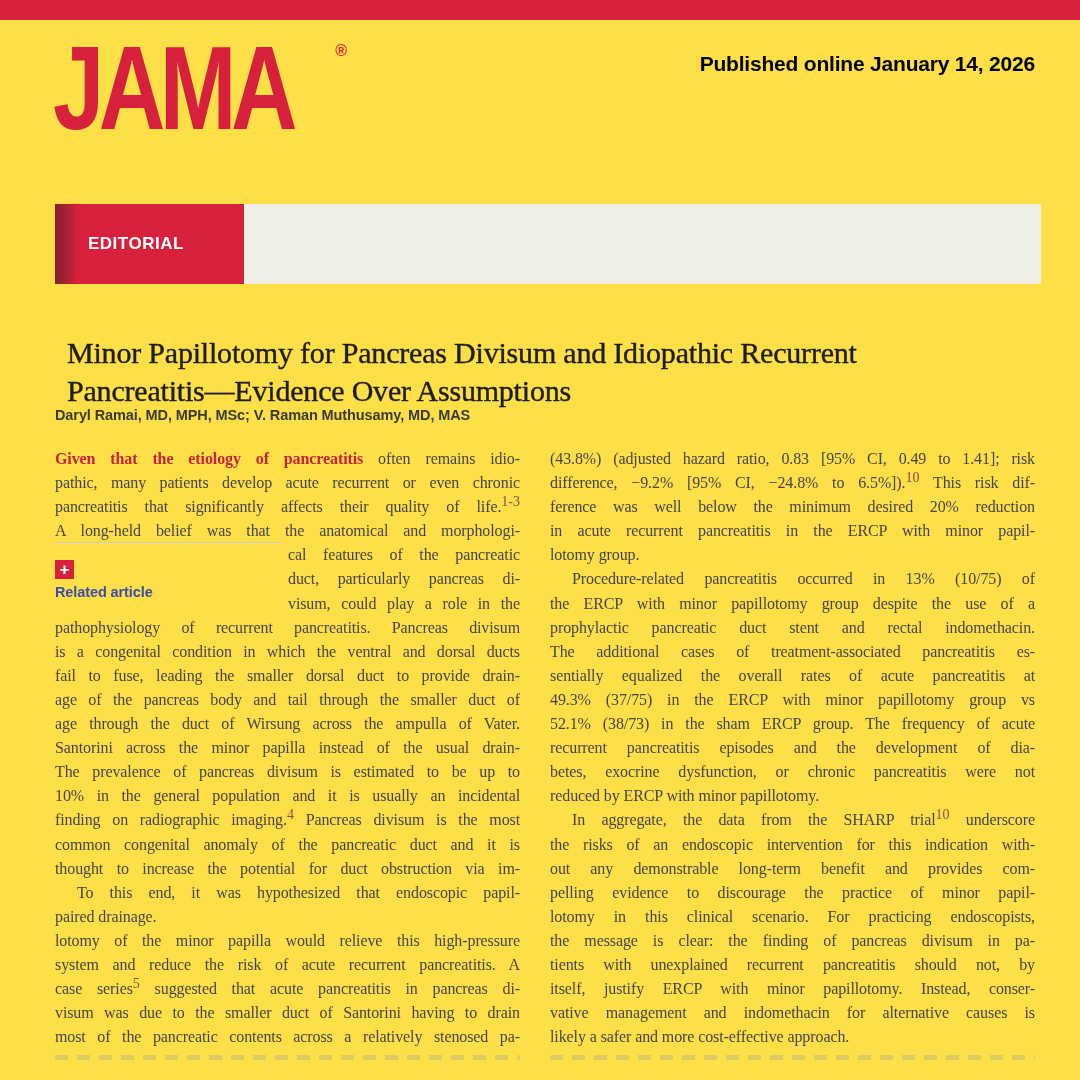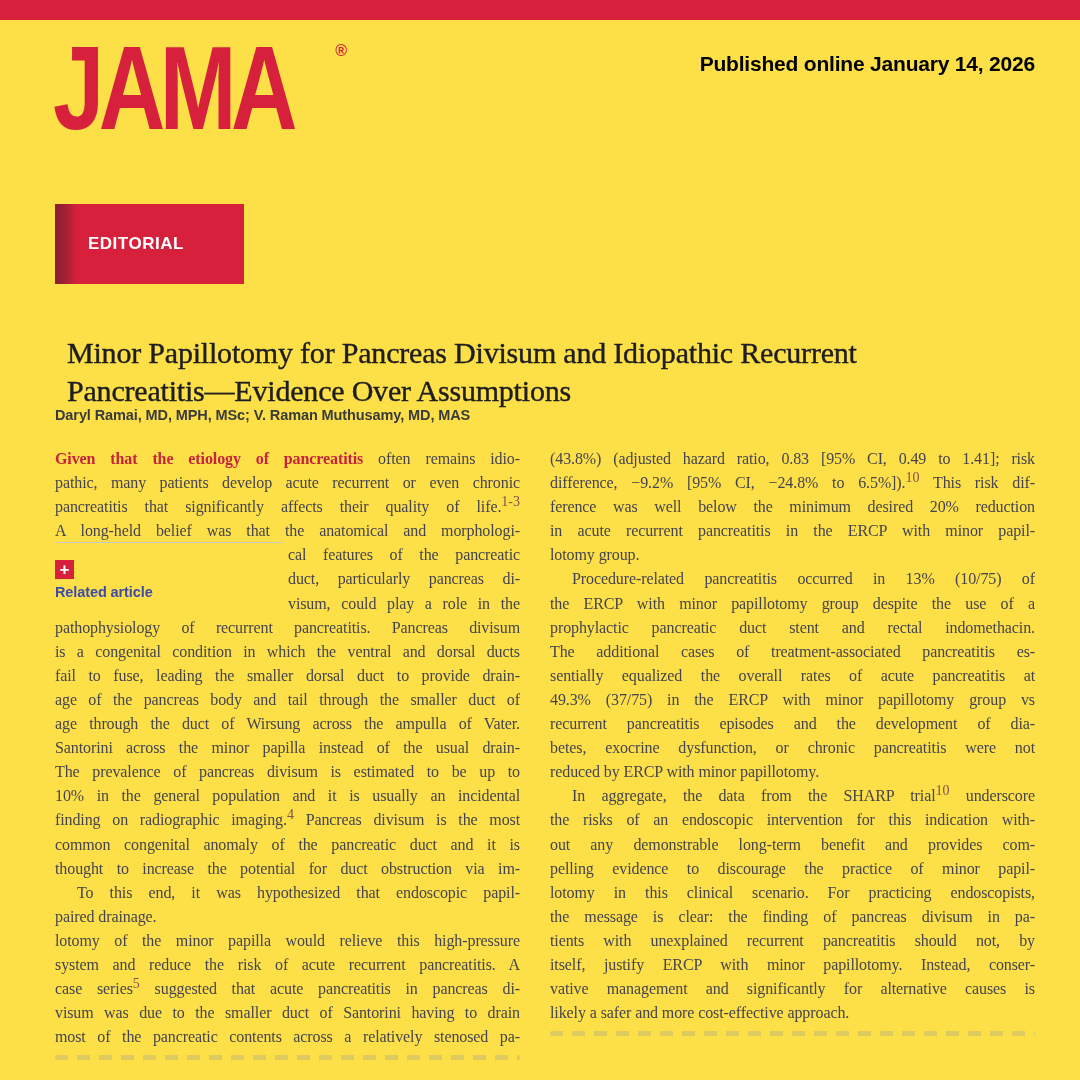--- a/index.html
+++ b/index.html
@@ -18,21 +18,21 @@
   }
   .logo-reg{
     position:absolute;right:-14px;top:4px;font-family:"Liberation Sans",sans-serif;
     font-size:16px;font-weight:bold;color:var(--brand-red,#D6203C);
   }
   .published{
     position:absolute;right:45px;top:52px;font-family:"Liberation Sans",sans-serif;
     font-size:21px;font-weight:bold;color:#000;letter-spacing:-0.2px;
   }
   
-  .kicker{position:absolute;left:55px;top:204px;width:986px;height:80px;display:flex;align-items:center;}
+  .kicker{position:absolute;left:55px;top:204px;width:986px;height:80px;display:flex;}
   .kicker-red{
     width:189px;height:80px;flex:0 0 auto;display:flex;align-items:center;
     background:linear-gradient(90deg,var(--dark-red,#8C1E2E) 0px,#9d2134 9px,var(--brand-red,#D6203C) 22px);
   }
   .kicker-label{
     font-family:"Liberation Sans",sans-serif;font-size:17px;font-weight:bold;color:#fff;
     letter-spacing:0.5px;padding-left:33px;
   }
   .kicker-beige{flex:1 1 auto;background:var(--banner-beige,#F0EFE5);}
   
@@ -140,32 +140,33 @@
         <div class="bodyline">difference, −9.2% [95% CI, −24.8% to 6.5%]).<sup>10</sup> This risk dif-</div>
         <div class="bodyline">ference was well below the minimum desired 20% reduction</div>
         <div class="bodyline">in acute recurrent pancreatitis in the ERCP with minor papil-</div>
         <div class="bodyline lastline">lotomy group.</div>
         <div class="bodyline indent">Procedure-related pancreatitis occurred in 13% (10/75) of</div>
         <div class="bodyline">the ERCP with minor papillotomy group despite the use of a</div>
         <div class="bodyline">prophylactic pancreatic duct stent and rectal indomethacin.</div>
         <div class="bodyline">The additional cases of treatment-associated pancreatitis es-</div>
         <div class="bodyline">sentially equalized the overall rates of acute pancreatitis at</div>
         <div class="bodyline">49.3% (37/75) in the ERCP with minor papillotomy group vs</div>
+        <div class="bodyline">52.1% (38/73) in the sham ERCP group. The frequency of acute</div>
         <div class="bodyline">recurrent pancreatitis episodes and the development of dia-</div>
         <div class="bodyline">betes, exocrine dysfunction, or chronic pancreatitis were not</div>
         <div class="bodyline lastline">reduced by ERCP with minor papillotomy.</div>
         <div class="bodyline indent">In aggregate, the data from the SHARP trial<sup>10</sup> underscore</div>
         <div class="bodyline">the risks of an endoscopic intervention for this indication with-</div>
         <div class="bodyline">out any demonstrable long-term benefit and provides com-</div>
         <div class="bodyline">pelling evidence to discourage the practice of minor papil-</div>
         <div class="bodyline">lotomy in this clinical scenario. For practicing endoscopists,</div>
         <div class="bodyline">the message is clear: the finding of pancreas divisum in pa-</div>
         <div class="bodyline">tients with unexplained recurrent pancreatitis should not, by</div>
         <div class="bodyline">itself, justify ERCP with minor papillotomy. Instead, conser-</div>
-        <div class="bodyline">vative management and significantly for alternative causes is</div>
+        <div class="bodyline">vative management and indomethacin for alternative causes is</div>
         <div class="bodyline lastline">likely a safer and more cost-effective approach.</div>
         <div class="fade-line"></div>
       </section>
 
     <aside class="related">
       <div class="related-rule"></div>
       <div class="related-icon">
         <span>+</span>
       </div>
       <a class="related-link">Related article</a>

